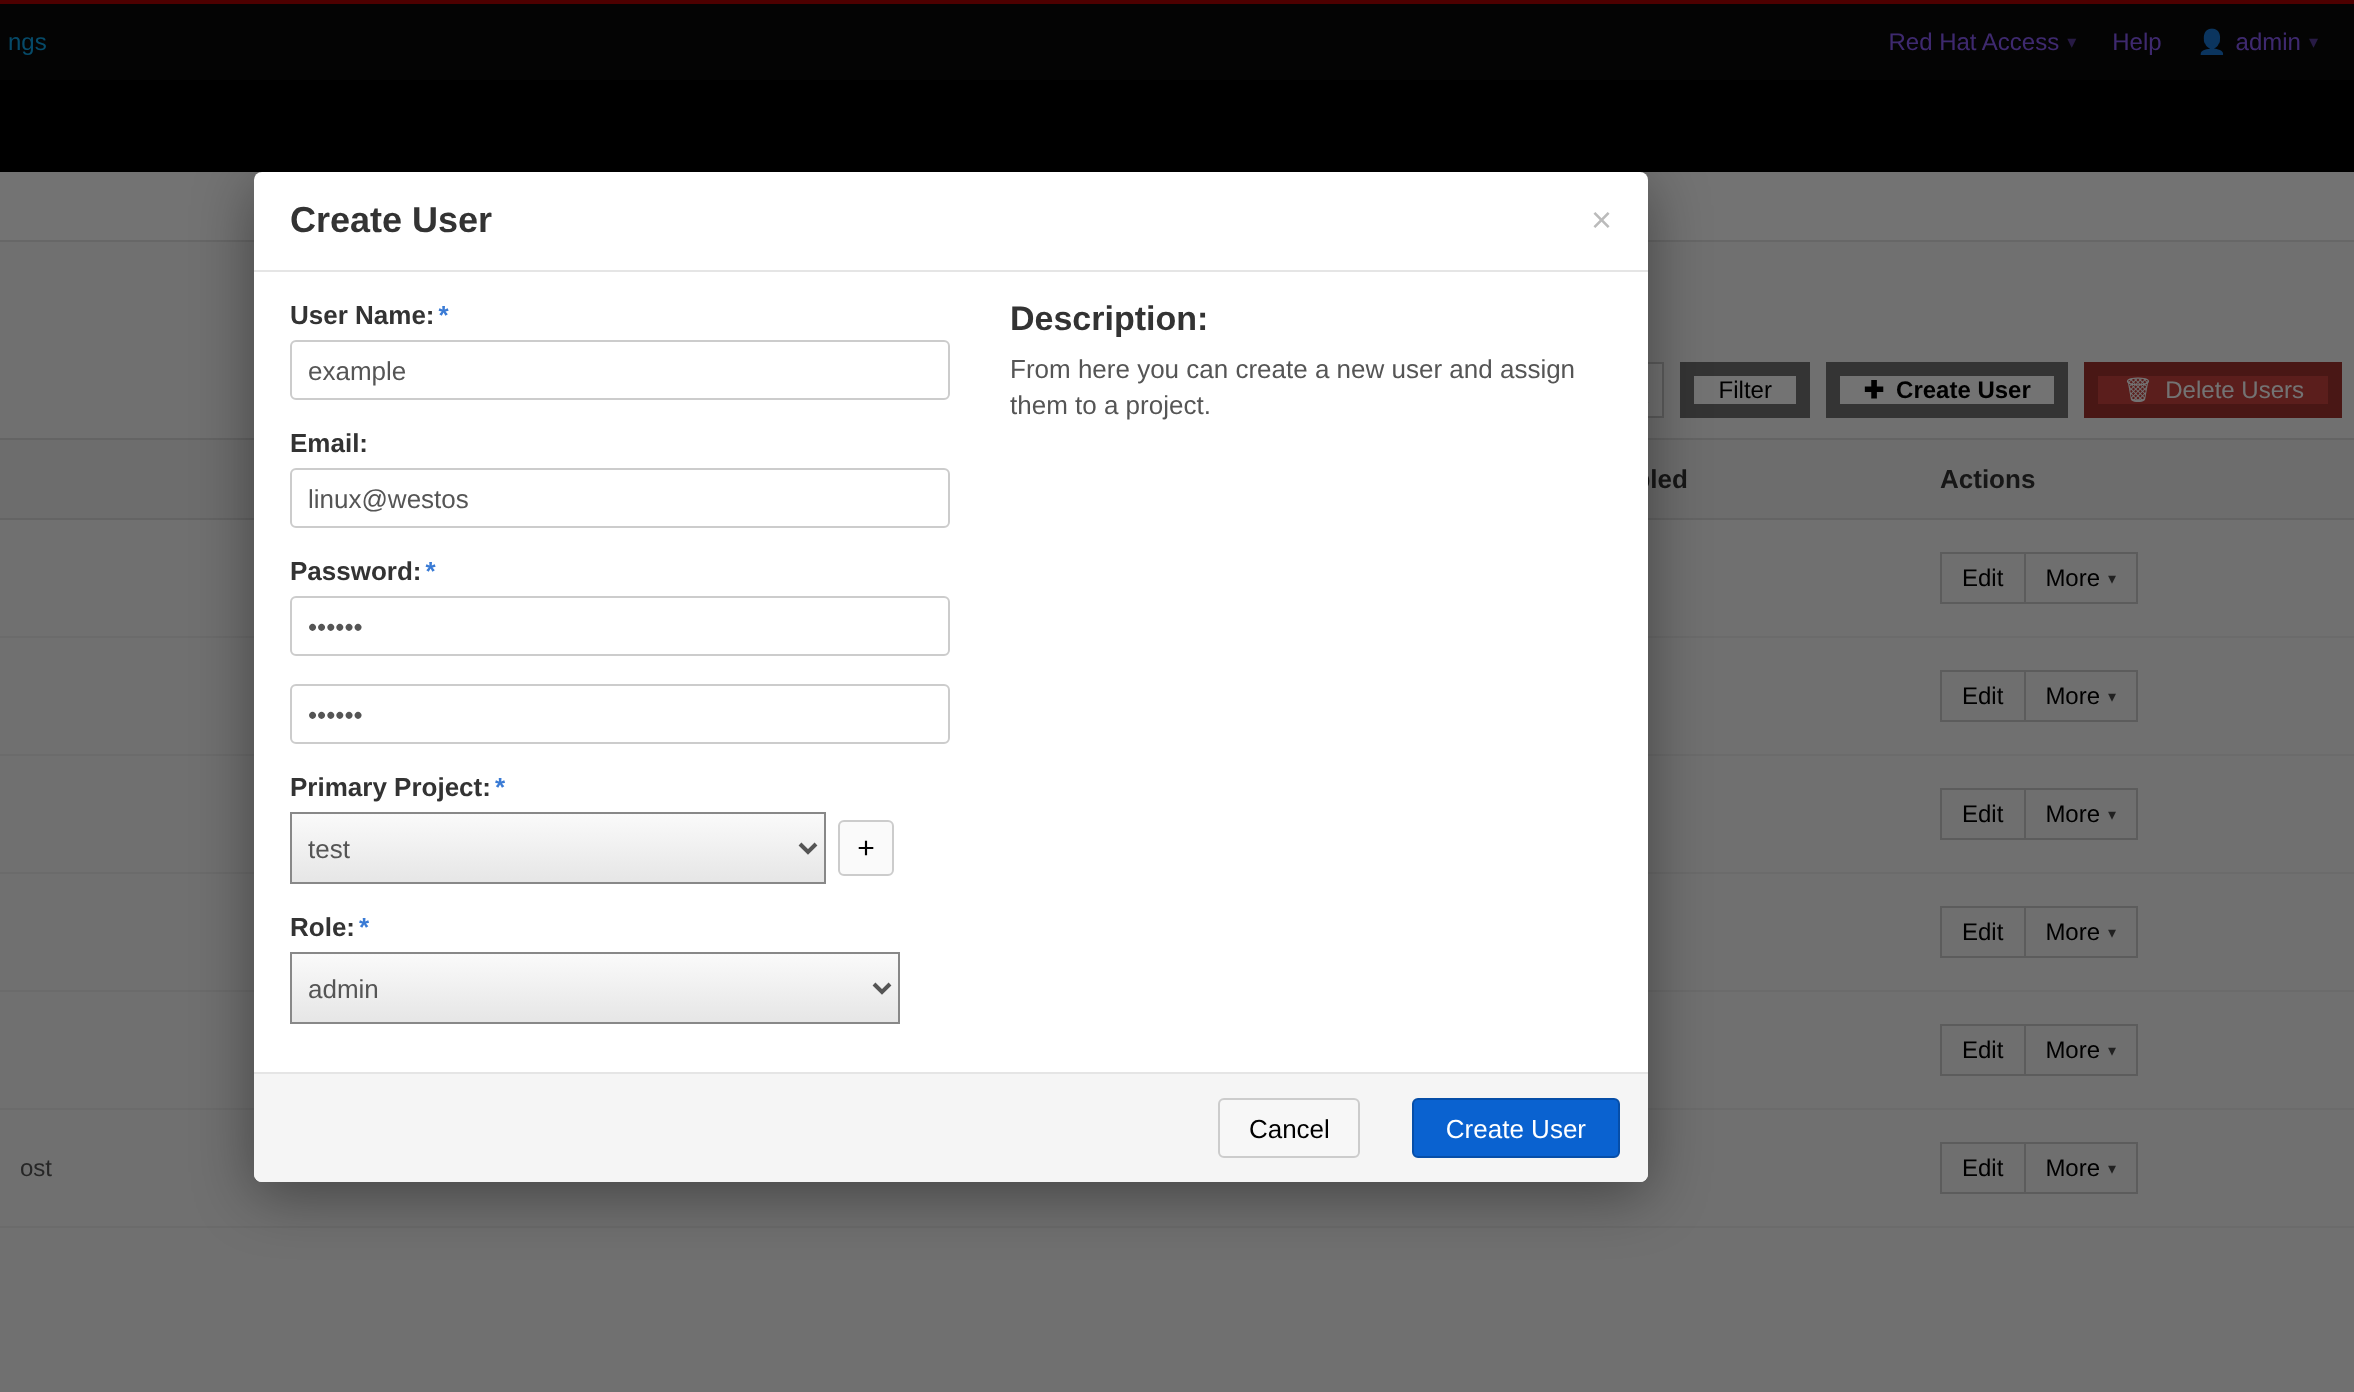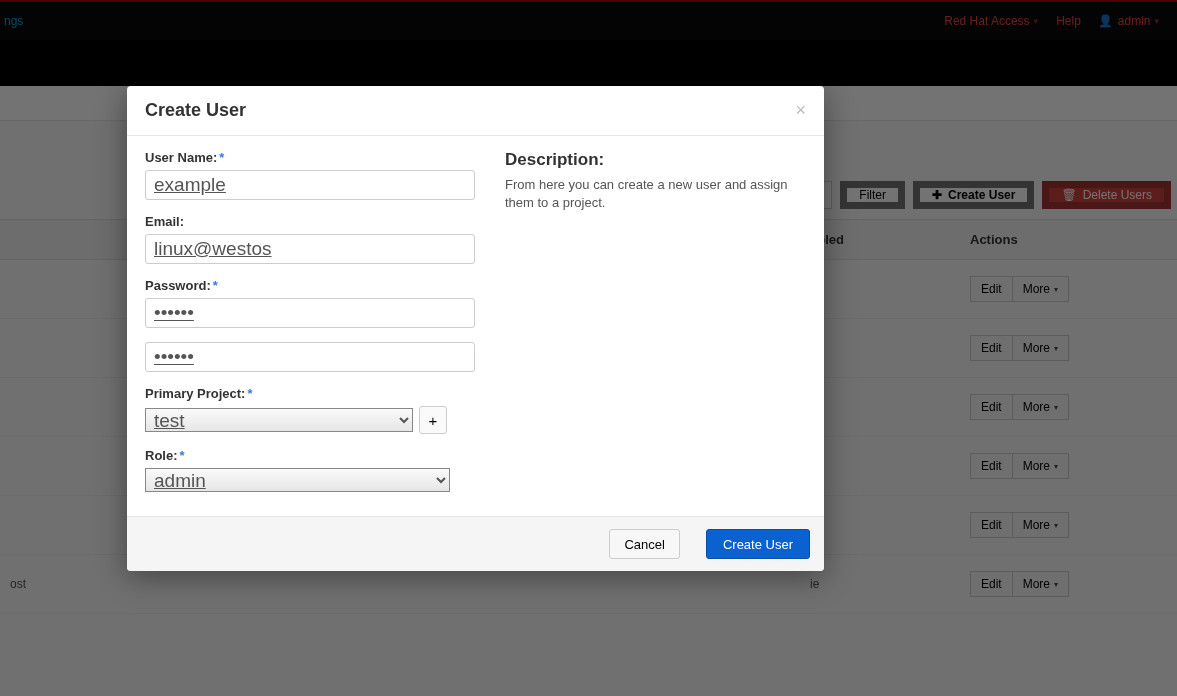--- a/index.html
+++ b/index.html
@@ -30,21 +30,21 @@
   }
   .topnav .right {
     margin-left: auto;
     display: flex;
     align-items: center;
     padding-right: 18px;
   }
   .topnav .right .nav-item {
     margin-left: 18px;
     font-size: 12px;
-    color: #ef4444;
+    color: #8b5cf6;
     display: flex;
     align-items: center;
     cursor: pointer;
   }
   .topnav .right .nav-item .chev {
     margin-left: 4px;
     font-size: 9px;
     opacity: .6;
   }
   .subnav {
@@ -217,28 +217,27 @@
     color: #3a7bd5;
     font-weight: bold;
     margin-left: 2px;
   }
   .form-control {
     width: 100%;
     height: 30px;
     border: 1px solid #ccc;
     border-radius: 3px;
     padding: 0 8px;
-    font-size: 19px;
+    font-size: 13px;
     color: #555;
     background: #fff;
-    text-decoration: underline;
   }
   select.form-control {
     padding: 0 4px;
-    height: 24px;
+    height: 36px;
     border: 1px solid #888;
     border-radius: 0;
     background: #eee linear-gradient(#fafafa,#e6e6e6);
   }
   .proj-row {
     display: flex;
     align-items: center;
     gap: 6px;
   }
   .proj-row select {

